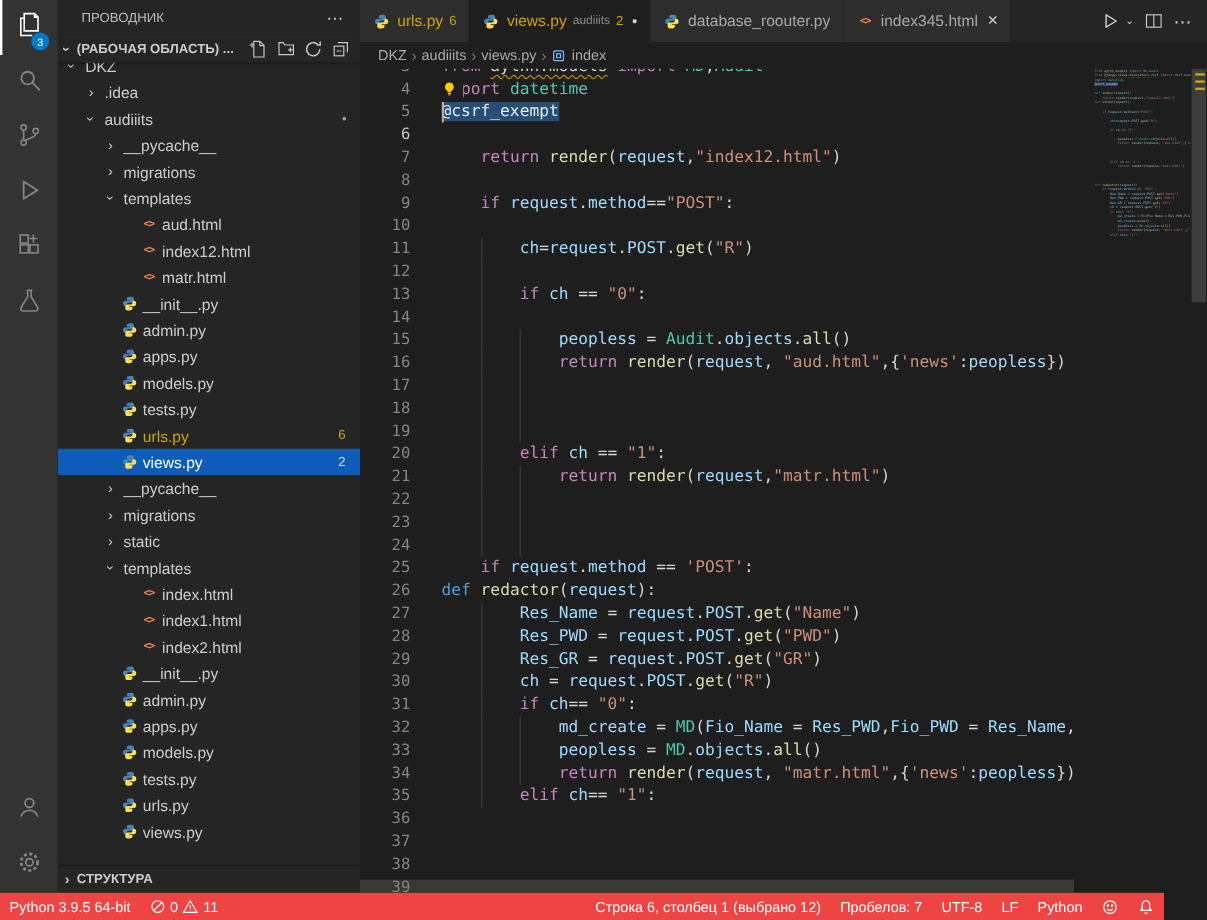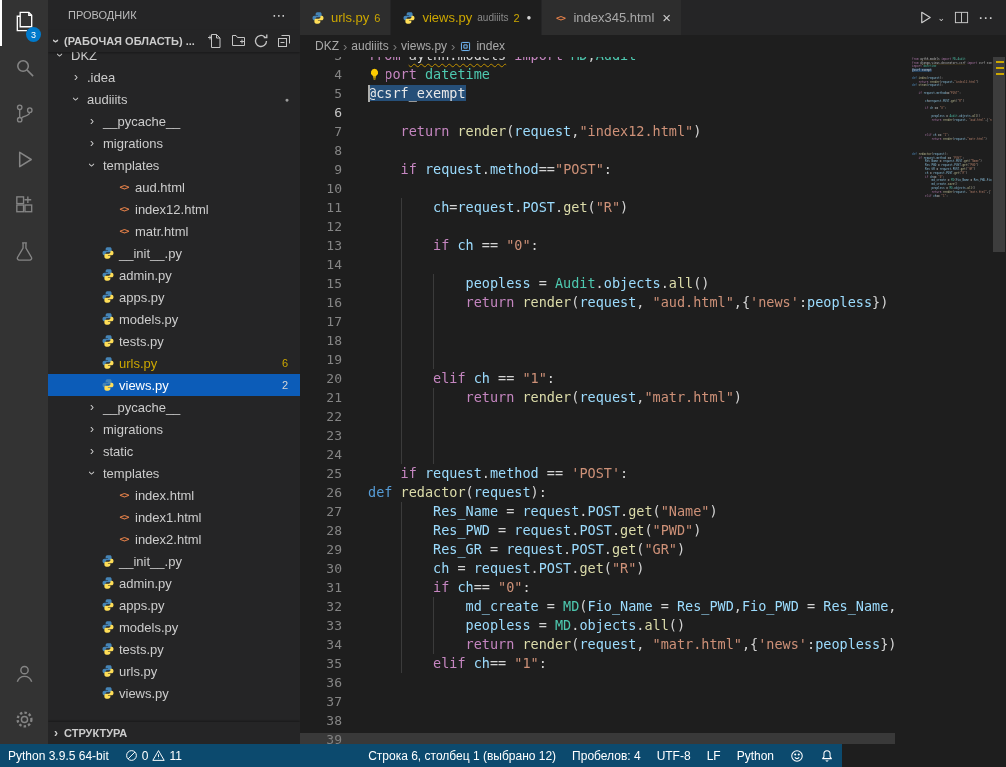--- a/index.html
+++ b/index.html
@@ -67,21 +67,21 @@
   .bulb{position:absolute;left:0;top:0;width:18px;height:19px;background:#1e1e1e;display:flex;align-items:center}
   
   .minimap{position:absolute;top:0;right:14px;width:80px;bottom:0;overflow:hidden;opacity:.8}
   .minimap-inner{transform:scale(.2);transform-origin:0 0;width:520px}
   .sb-v{position:absolute;top:0;right:0;width:14px;bottom:0}
   .sb-v .thumb{position:absolute;left:1px;right:1px;top:0;height:195px;background:rgba(121,121,121,.35)}
   .tick{position:absolute;right:2px;width:8px;height:2px;background:#cca700}
   .sb-h{position:absolute;left:0;right:14px;bottom:0;height:11px}
   .sb-h .thumb{position:absolute;top:0;bottom:0;left:0;width:86%;background:rgba(121,121,121,.30)}
   
-  .status-bar{position:absolute;left:0;bottom:0;width:842px;height:23px;background:#0c4a6e;color:#ffffff;display:flex;align-items:center;font-size:12px;z-index:6}
+  .status-bar{position:absolute;left:0;bottom:0;width:970px;height:23px;background:#ef4444;color:#ffffff;display:flex;align-items:center;font-size:12px;z-index:6}
   .sb-item{height:23px;display:flex;align-items:center;gap:4px;padding:0 8px;cursor:pointer;white-space:nowrap}
   .sb-right{margin-left:auto;display:flex;align-items:center}
   .sb-item svg{display:block}
 </style>
 </head>
 <body>
 
 <div class="app">
 
   <div class="activity-bar">
@@ -426,20 +426,29 @@
             <span class="ficon">
               <svg viewBox="0 0 16 16" width="14" height="14">
                 <path fill="#4584b6" d="M8 1.5c-1.9 0-2.7.8-2.7 1.8v1.5h2.8v.6H3.9c-1.2 0-2.2.9-2.2 2.6 0 1.7 1 2.6 2.2 2.6h1.3V9.1c0-1.1.9-1.9 2-1.9h3.3c.9 0 1.6-.7 1.6-1.6V3.3c0-1-.8-1.8-2.1-1.8z"></path>
                 <path fill="#ffde57" d="M8 14.5c1.9 0 2.7-.8 2.7-1.8v-1.5H7.9v-.6h4.2c1.2 0 2.2-.9 2.2-2.6 0-1.7-1-2.6-2.2-2.6h-1.3v1.5c0 1.1-.9 1.9-2 1.9H5.5c-.9 0-1.6.7-1.6 1.6v2.3c0 1 .8 1.8 2.1 1.8z"></path>
               </svg>
             </span>
             <span class="warn">views.py</span>
             <span class="tab-desc">audiiits</span>
             <span class="tab-badge">2</span>
             <span class="tab-dot">●</span>
+          </div>
+          <div class="tab">
+            <span class="ficon">
+              <svg viewBox="0 0 16 16" width="14" height="14">
+                <path fill="#4584b6" d="M8 1.5c-1.9 0-2.7.8-2.7 1.8v1.5h2.8v.6H3.9c-1.2 0-2.2.9-2.2 2.6 0 1.7 1 2.6 2.2 2.6h1.3V9.1c0-1.1.9-1.9 2-1.9h3.3c.9 0 1.6-.7 1.6-1.6V3.3c0-1-.8-1.8-2.1-1.8z"></path>
+                <path fill="#ffde57" d="M8 14.5c1.9 0 2.7-.8 2.7-1.8v-1.5H7.9v-.6h4.2c1.2 0 2.2-.9 2.2-2.6 0-1.7-1-2.6-2.2-2.6h-1.3v1.5c0 1.1-.9 1.9-2 1.9H5.5c-.9 0-1.6.7-1.6 1.6v2.3c0 1 .8 1.8 2.1 1.8z"></path>
+              </svg>
+            </span>
+            <span>database_roouter.py</span>
           </div>
           <div class="tab">
             <span class="ficon">
               <span class="html-glyph">&lt;&gt;</span>
             </span>
             <span>index345.html</span>
             <span class="tab-close">×</span>
           </div>
         </div>
       <div class="tab-actions">
@@ -625,21 +634,21 @@
             <path d="M8 6.5v3.5M8 11.8v.4"></path>
           </svg>
         </span>
       <span>11</span>
     </div>
     <div class="sb-right">
       <div class="sb-item">
           <span>Строка 6, столбец 1 (выбрано 12)</span>
         </div>
       <div class="sb-item">
-          <span>Пробелов: 4</span>
+          <span>Пробелов: 7</span>
         </div>
       <div class="sb-item">
           <span>UTF-8</span>
         </div>
       <div class="sb-item">
           <span>LF</span>
         </div>
       <div class="sb-item">
           <span>Python</span>
         </div>

